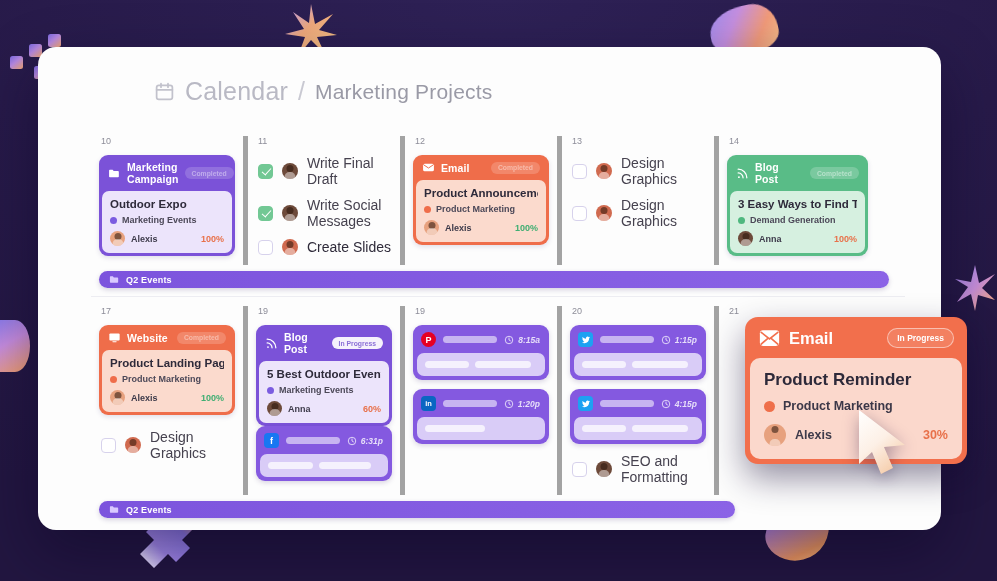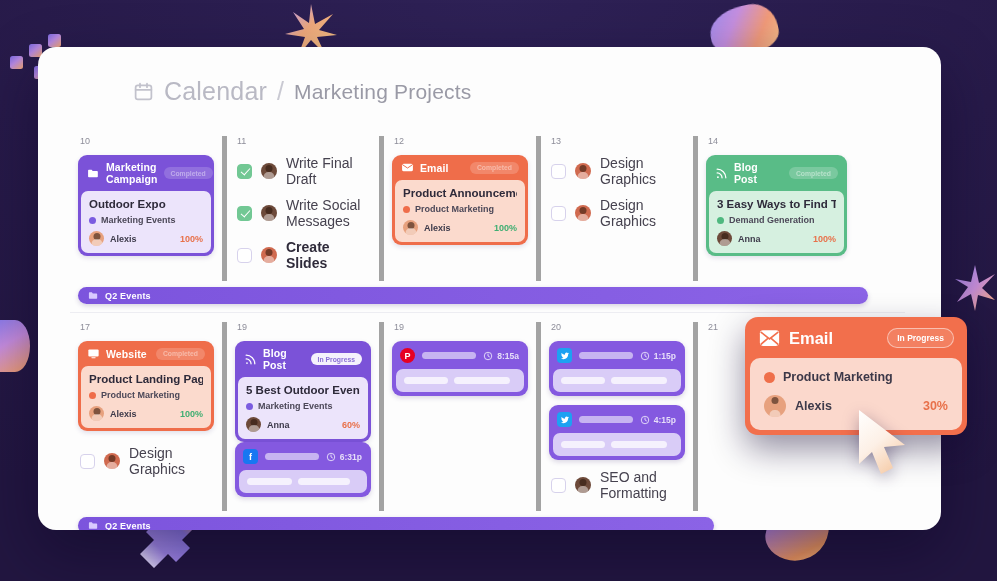--- a/index.html
+++ b/index.html
@@ -54,21 +54,21 @@
   
   .panel {
     position: absolute;
     left: 38px; top: 47px;
     width: 903px; height: 483px;
     background: #fdfdfd;
     border-radius: 18px;
     box-shadow: 0 22px 60px rgba(10,5,35,.45);
     overflow: hidden;
   }
-  .panel-inner { padding: 30px 26px 0 22px; height: 100%; }
+  .panel-inner { padding: 30px 26px 0 43px; height: 100%; }
 
   .breadcrumb {
     display: flex; align-items: center; gap: 10px;
     padding-left: 73px;
     margin-bottom: 30px;
   }
   .cal-icon { width: 21px; height: 21px; color: #c2c2cc; flex: none; }
   .crumb-1 {
     font-size: 25px; color: #b9b9c4; font-weight: 400; letter-spacing: .2px;
   }
@@ -151,37 +151,37 @@
     position: relative;
   }
   .cb.on { background: #72c894; border-color: #72c894; }
   .cb.on::after {
     content: ""; position: absolute; left: 4.5px; top: 1.8px;
     width: 4px; height: 8px; border: solid #fff;
     border-width: 0 1.8px 1.8px 0; transform: rotate(42deg);
   }
   .task .av { width: 16px; height: 16px; }
   .tasktxt { font-size: 14px; color: #46424f; font-weight: 400; }
-  .tasktxt.bold { font-weight: 700; color: #2f2b3a; }
+  .tasktxt.bold { font-weight: 400; color: #2f2b3a; }
 
   
   .skel {
     background: #8459e0; border-radius: 9px; padding: 4px;
     margin-bottom: 9px; box-shadow: 0 2px 5px rgba(60,40,110,.18);
   }
   .skel-head { display: flex; align-items: center; gap: 7px; padding: 3px 5px 6px 4px; }
   .sbadge {
     width: 15px; height: 15px; border-radius: 4px; flex: none;
     display: flex; align-items: center; justify-content: center;
     color: #fff; font-size: 9px; font-weight: 700;
   }
   .sbar { height: 7px; border-radius: 5px; background: rgba(255,255,255,.55); }
   .skel-time {
     margin-left: auto; display: flex; align-items: flex-start; gap: 4px;
-    color: rgba(255,255,255,.8); font-size: 8.5px; font-weight: 700;
+    color: rgba(255,255,255,.8); font-size: 8.5px; font-weight: 700; font-style: italic;
   }
   .clock { width: 10px; height: 10px; flex: none; }
   .skel-body {
     background: #d9ccf7; border-radius: 7px; padding: 8px;
     display: flex; flex-wrap: wrap; gap: 6px;
   }
   .skel-body .sbar2 { height: 7px; border-radius: 5px; background: rgba(255,255,255,.72); }
 
   
   .eventbar {
@@ -515,20 +515,36 @@
               <svg class="clock" viewBox="0 0 24 24" fill="none" stroke="currentColor" stroke-width="2.2">
                 <circle cx="12" cy="12" r="9"></circle>
                     <path d="M12 7v5l3.5 2" stroke-linecap="round"></path>
               </svg>
               <span>8:15a</span>
             </span>
           </div>
           <div class="skel-body">
             <span class="sbar2" style="width:44px"></span>
             <span class="sbar2" style="width:56px"></span>
+          </div>
+        </div>
+        <div class="skel">
+          <div class="skel-head">
+            <span class="sbadge" style="background:#0a66c2;font-size:7.5px">in</span>
+            <span class="sbar" style="width:72px"></span>
+            <span class="skel-time">
+              <svg class="clock" viewBox="0 0 24 24" fill="none" stroke="currentColor" stroke-width="2.2">
+                <circle cx="12" cy="12" r="9"></circle>
+                    <path d="M12 7v5l3.5 2" stroke-linecap="round"></path>
+              </svg>
+              <span>1:20p</span>
+            </span>
+          </div>
+          <div class="skel-body">
+            <span class="sbar2" style="width:60px"></span>
           </div>
         </div>
       </div>
 
       <div class="daycol" style="min-height:160px">
         <div class="daynum">20</div>
         <div class="skel">
           <div class="skel-head">
             <span class="sbadge" style="background:#1da1f2">
               <svg viewBox="0 0 24 24" fill="#fff" width="10" height="10">
@@ -596,20 +612,21 @@
 <div class="float-card">
   <div class="float-head">
     <svg class="ic" viewBox="0 0 24 20" fill="currentColor">
       <rect x="1" y="1" width="22" height="18" rx="3.5"></rect>
       <path d="M2.5 3.5L12 11l9.5-7.5M2.5 17l7-6M21.5 17l-7-6" stroke="#f26f4c" stroke-width="1.9" fill="none" stroke-linecap="round"></path>
     </svg>
     <span class="ttl">Email</span>
     <span class="float-pill">In Progress</span>
   </div>
   <div class="float-body">
+    <div class="float-title">Product Reminder</div>
     <div class="float-tag">
       <span class="tagdot"></span>
       <span class="tagtxt">Product Marketing</span>
     </div>
     <div class="float-meta">
       <span class="av"></span>
       <span class="avname">Alexis</span>
       <span class="pct">30%</span>
     </div>
   </div>

